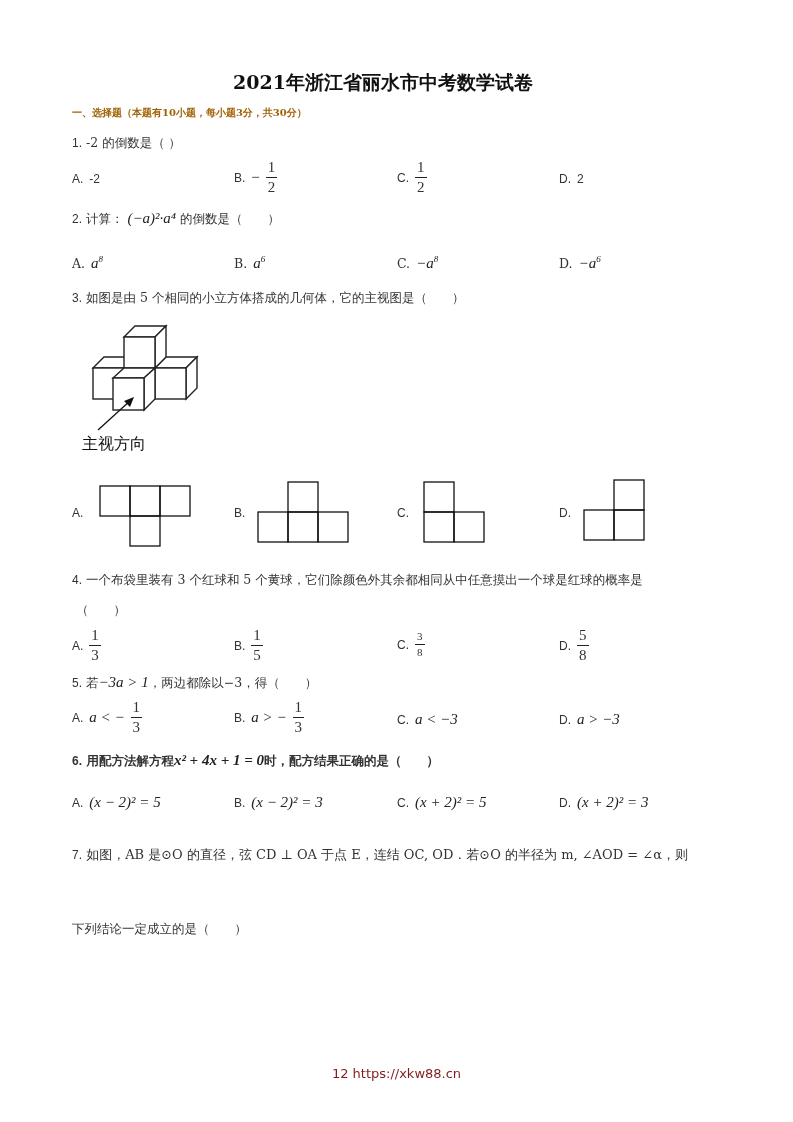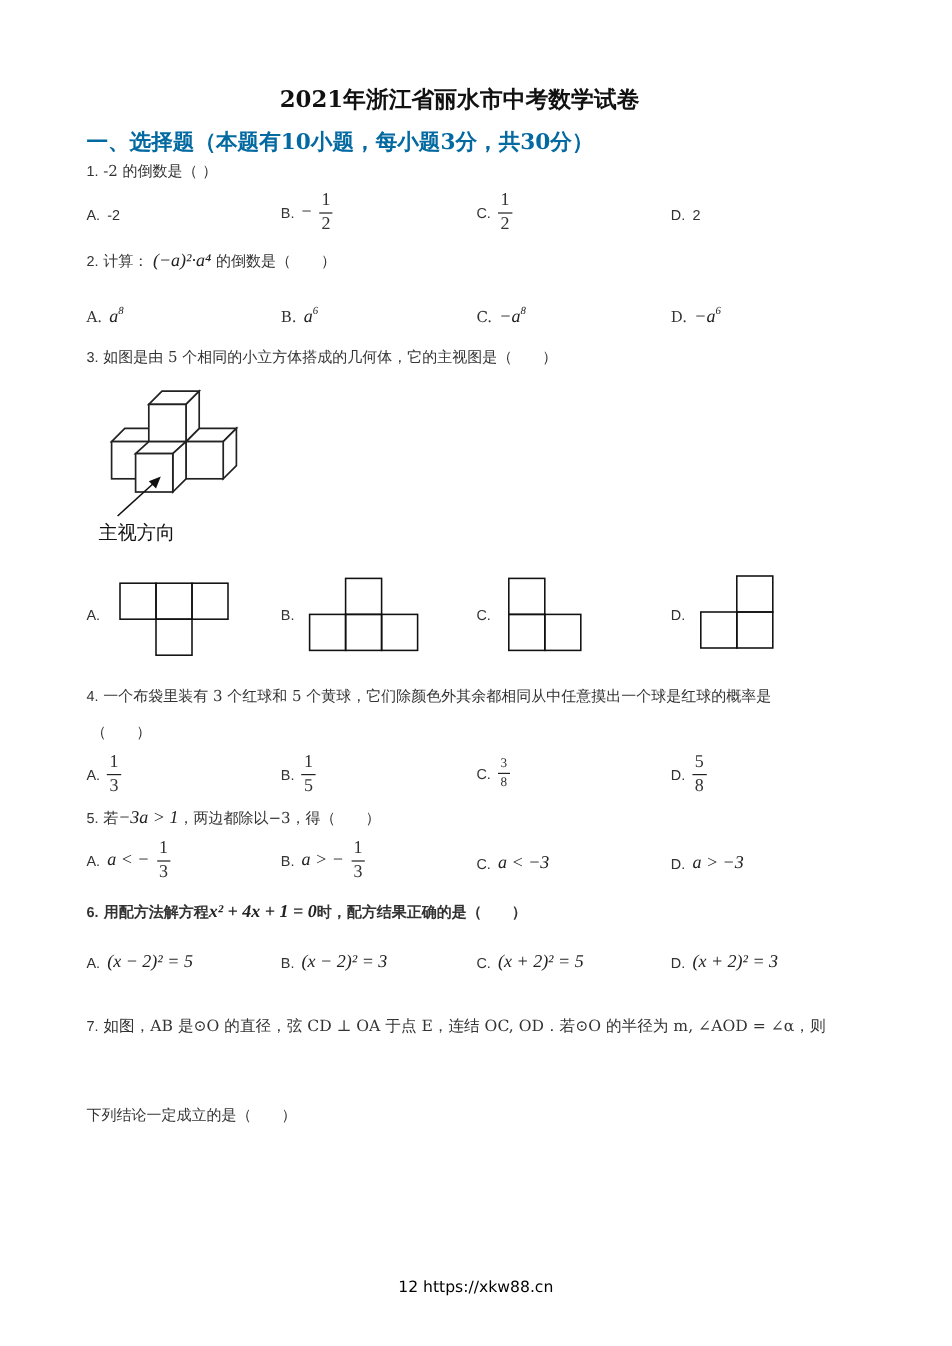--- a/index.html
+++ b/index.html
@@ -1,31 +1,31 @@
 <!DOCTYPE html>
 <html><head>
   <meta charset="utf-8">
   <style>
     html, body { margin:0; padding:0; background:#fff; }
     body { width:793px; height:1122px; position:relative; overflow:hidden;
            font-family:"DejaVu Serif","Liberation Serif",serif; color:#222; }
     .abs { position:absolute; }
     .title { left:0; width:766px; top:70px; text-align:center; font-size:19px; font-weight:bold; color:#111; }
-    .section { left:72px; top:106px; font-size:18px; font-weight:bold; color:#0369a1; }
+    .section { left:72px; top:106px; font-size:10px; font-weight:bold; color:#a16207; }
     .q { font-size:12.5px; color:#333; white-space:nowrap; }
     .opt { font-size:12.5px; color:#333; white-space:nowrap; display:flex; align-items:center; gap:6px; }
     .lbl { font-family:"Liberation Sans",sans-serif; font-size:12px; color:#333; }
     .math { font-family:"Liberation Serif",serif; font-size:15px; font-style:italic; color:#222; }
     .mathn { font-family:"Liberation Serif",serif; font-size:15px; color:#222; }
     .frac { display:inline-flex; flex-direction:column; align-items:center; line-height:1; font-family:"Liberation Serif",serif; font-size:15px; vertical-align:middle; }
     .frac .num { padding:0 2px 2px; border-bottom:1px solid #222; }
     .frac .den { padding-top:2px; }
     .frac.small { font-size:11px; }
     sup { font-size:9px; }
-    .footer { left:0; width:793px; top:1066px; text-align:center; font-family:"DejaVu Sans","Liberation Sans",sans-serif; font-size:13px; color:#000000; }
+    .footer { left:0; width:793px; top:1066px; text-align:center; font-family:"DejaVu Sans","Liberation Sans",sans-serif; font-size:13px; color:#7f1d1d; }
     svg { position:absolute; overflow:visible; }
   </style>
 </head>
 <body>
 
 <div class="abs title">2021年浙江省丽水市中考数学试卷</div>
 <div class="abs section">一、选择题（本题有10小题，每小题3分，共30分）</div>
 
 <div class="abs q" style="left:72px;top:135px;">
   <span class="lbl">1.</span>

